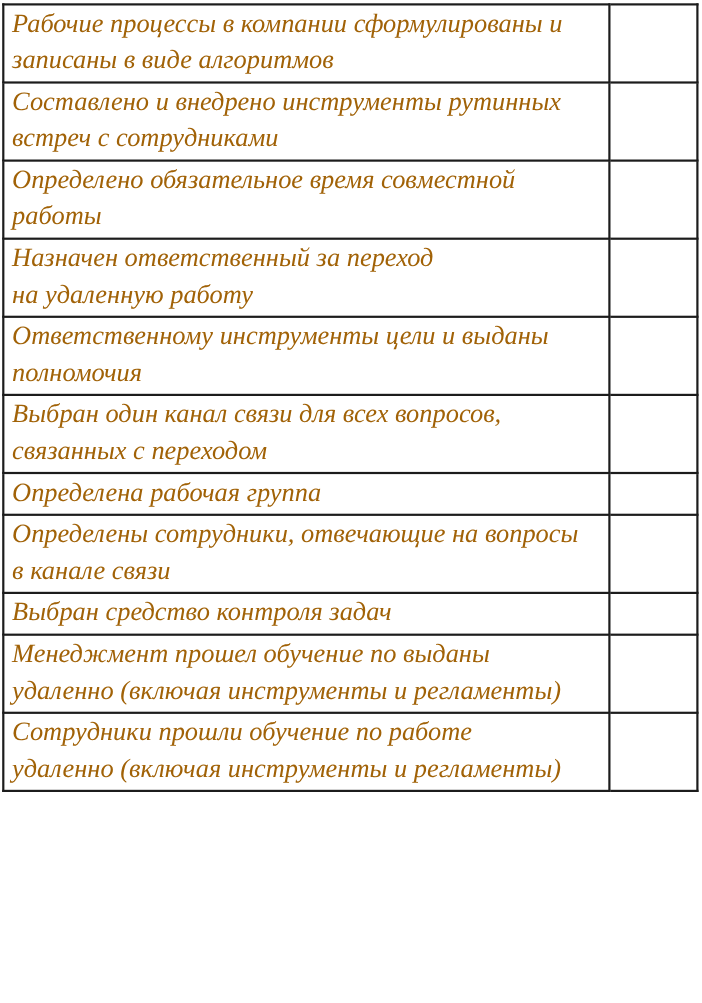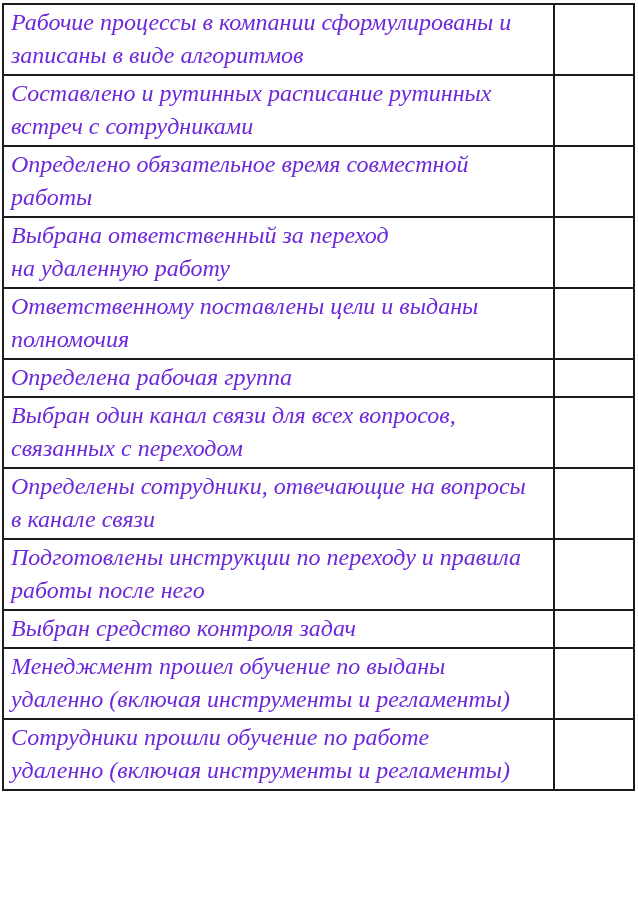--- a/index.html
+++ b/index.html
@@ -21,21 +21,21 @@
     table-layout: fixed;
     width: 631px;
   }
   table.checklist td {
     border: 2px solid #1c1c1c;
   }
   td.item {
     font-style: italic;
     font-size: 24px;
     line-height: 33px;
-    color: #6d28d9;
+    color: #a16207;
     padding: 1px 4px 2px 7px;
     white-space: pre;
     overflow: hidden;
     vertical-align: middle;
   }
   td.check {
     background: #ffffff;
   }
 </style>
 </head>
@@ -47,56 +47,51 @@
       <col style="width: 551px">
       <col style="width: 80px">
     </colgroup>
     <tbody>
       <tr>
         <td class="item">Рабочие процессы в компании сформулированы и
 записаны в виде алгоритмов</td>
         <td class="check"></td>
       </tr>
       <tr>
-        <td class="item">Составлено и рутинных расписание рутинных
+        <td class="item">Составлено и внедрено инструменты рутинных
 встреч с сотрудниками</td>
         <td class="check"></td>
       </tr>
       <tr>
         <td class="item">Определено обязательное время совместной
 работы</td>
         <td class="check"></td>
       </tr>
       <tr>
-        <td class="item">Выбрана ответственный за переход
+        <td class="item">Назначен ответственный за переход
 на удаленную работу</td>
         <td class="check"></td>
       </tr>
       <tr>
-        <td class="item">Ответственному поставлены цели и выданы
+        <td class="item">Ответственному инструменты цели и выданы
 полномочия</td>
-        <td class="check"></td>
-      </tr>
-      <tr>
-        <td class="item">Определена рабочая группа</td>
         <td class="check"></td>
       </tr>
       <tr>
         <td class="item">Выбран один канал связи для всех вопросов,
 связанных с переходом</td>
         <td class="check"></td>
       </tr>
       <tr>
-        <td class="item">Определены сотрудники, отвечающие на вопросы
-в канале связи</td>
+        <td class="item">Определена рабочая группа</td>
         <td class="check"></td>
       </tr>
       <tr>
-        <td class="item">Подготовлены инструкции по переходу и правила
-работы после него</td>
+        <td class="item">Определены сотрудники, отвечающие на вопросы
+в канале связи</td>
         <td class="check"></td>
       </tr>
       <tr>
         <td class="item">Выбран средство контроля задач</td>
         <td class="check"></td>
       </tr>
       <tr>
         <td class="item">Менеджмент прошел обучение по выданы
 удаленно (включая инструменты и регламенты)</td>
         <td class="check"></td>

